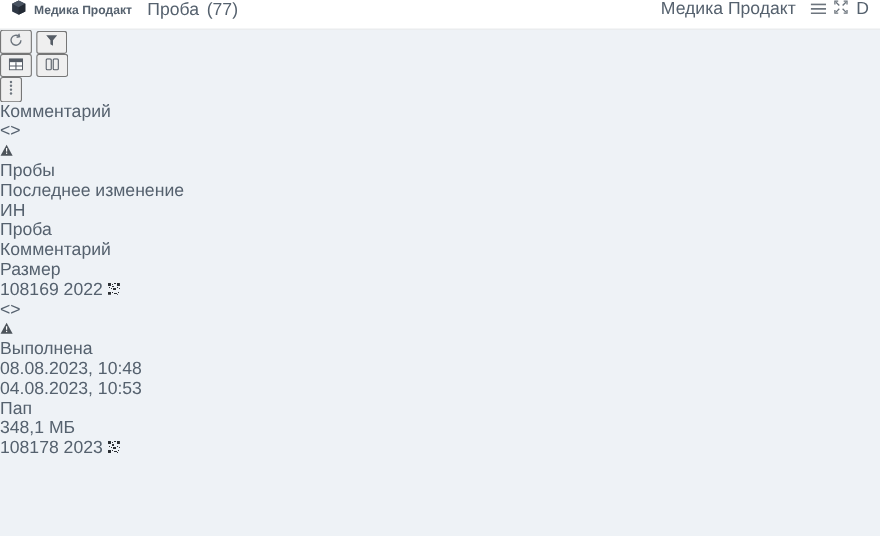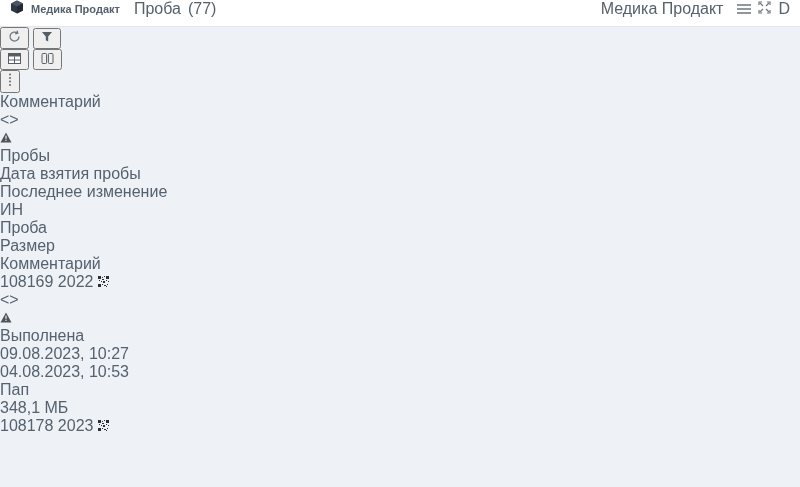--- a/index.html
+++ b/index.html
@@ -190,26 +190,25 @@
     <div class="cell center">
       <span>
         <svg width="12" height="11" viewBox="0 0 12 11">
           <path d="M6 0.5 L11.5 10.5 H0.5 Z" fill="#4d545b"></path>
           <rect x="5.45" y="3.6" width="1.1" height="3.2" fill="#fff"></rect>
           <rect x="5.45" y="7.7" width="1.1" height="1.2" fill="#fff"></rect>
         </svg>
       </span>
     </div>
     <div class="cell">Пробы</div>
-    <div class="cell">Дата взятия пробы</div>
     <div class="cell">Последнее изменение</div>
     <div class="cell">ИН</div>
     <div class="cell">Проба</div>
+    <div class="cell">Комментарий</div>
     <div class="cell">Размер</div>
-    <div class="cell">Комментарий</div>
   </div>
   <div class="tbody">
   <div class="trow">
     <div class="cell c-check"><span class="cb"></span></div>
     <div class="cell">
       <div class="slide">
         <span class="circle" style="background-color: rgb(143, 182, 202);"></span>
         <span class="labelcol">
           <span class="vtext">108169 2022</span>
           <span class="codes">
@@ -239,21 +238,21 @@
     <div class="cell center">
       <span>
         <svg width="12" height="11" viewBox="0 0 12 11">
           <path d="M6 0.5 L11.5 10.5 H0.5 Z" fill="#4d545b"></path>
           <rect x="5.45" y="3.6" width="1.1" height="3.2" fill="#fff"></rect>
           <rect x="5.45" y="7.7" width="1.1" height="1.2" fill="#fff"></rect>
         </svg>
       </span>
     </div>
     <div class="cell">Выполнена</div>
-    <div class="cell">09.08.2023, 10:27</div>
+    <div class="cell">08.08.2023, 10:48</div>
     <div class="cell">04.08.2023, 10:53</div>
     <div class="cell">Пап</div>
     <div class="cell">348,1 МБ</div>
   </div>
 
   <div class="trow">
     <div class="cell c-check"><span class="cb"></span></div>
     <div class="cell">
       <div class="slide">
         <span class="circle" style="background-color: rgb(141, 184, 206);"></span>

